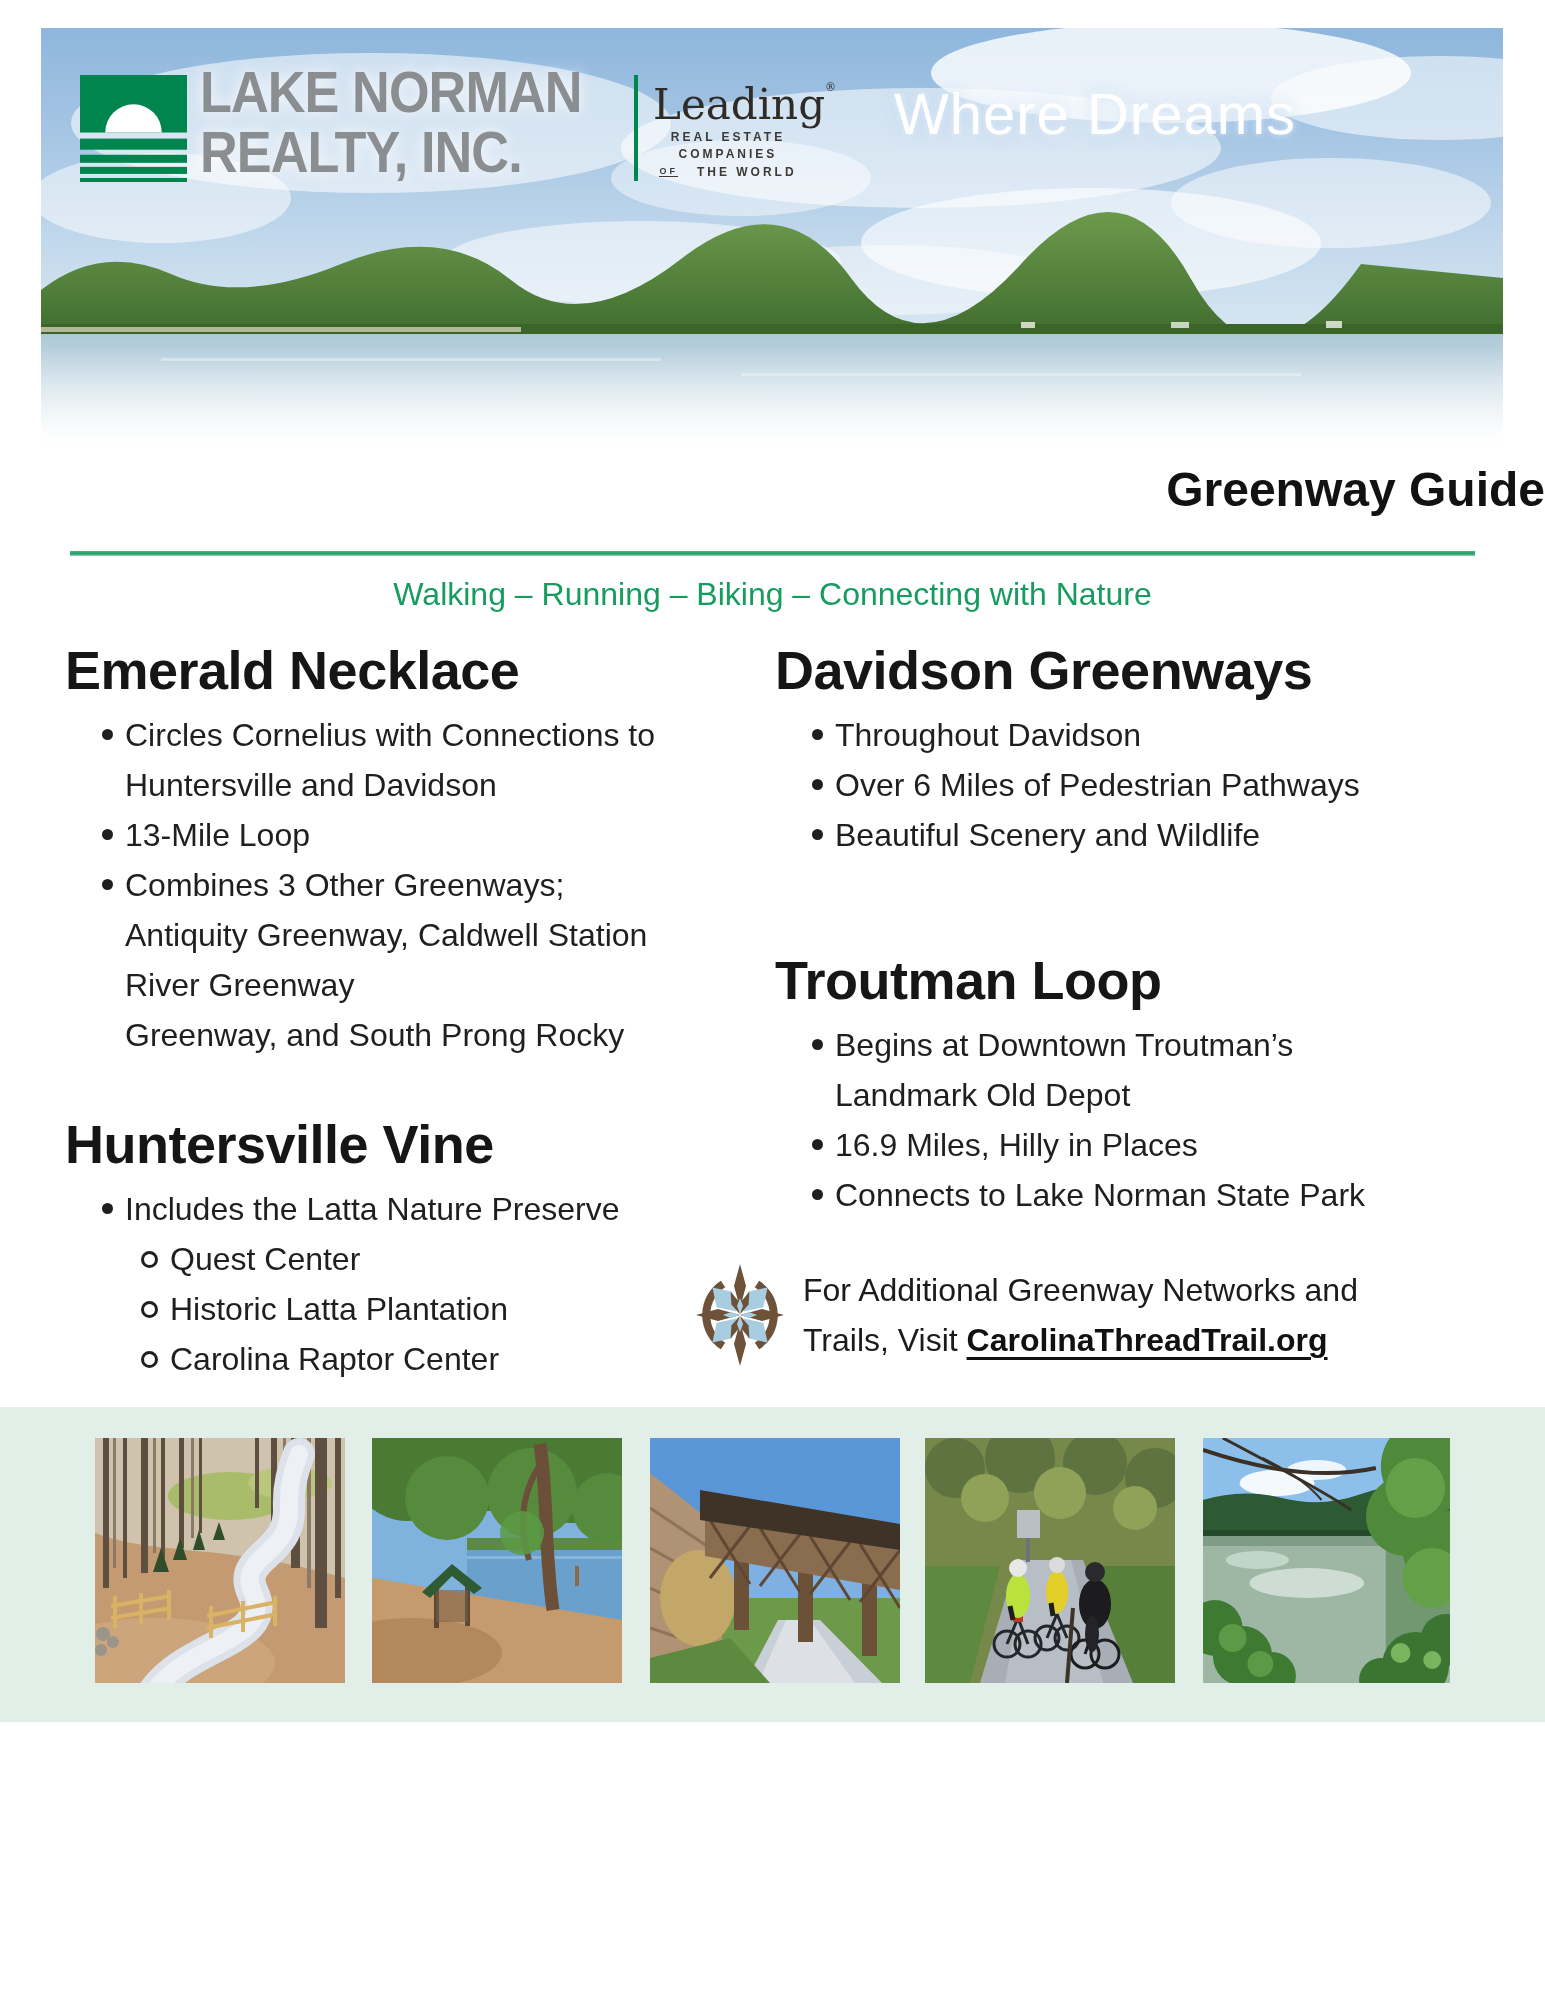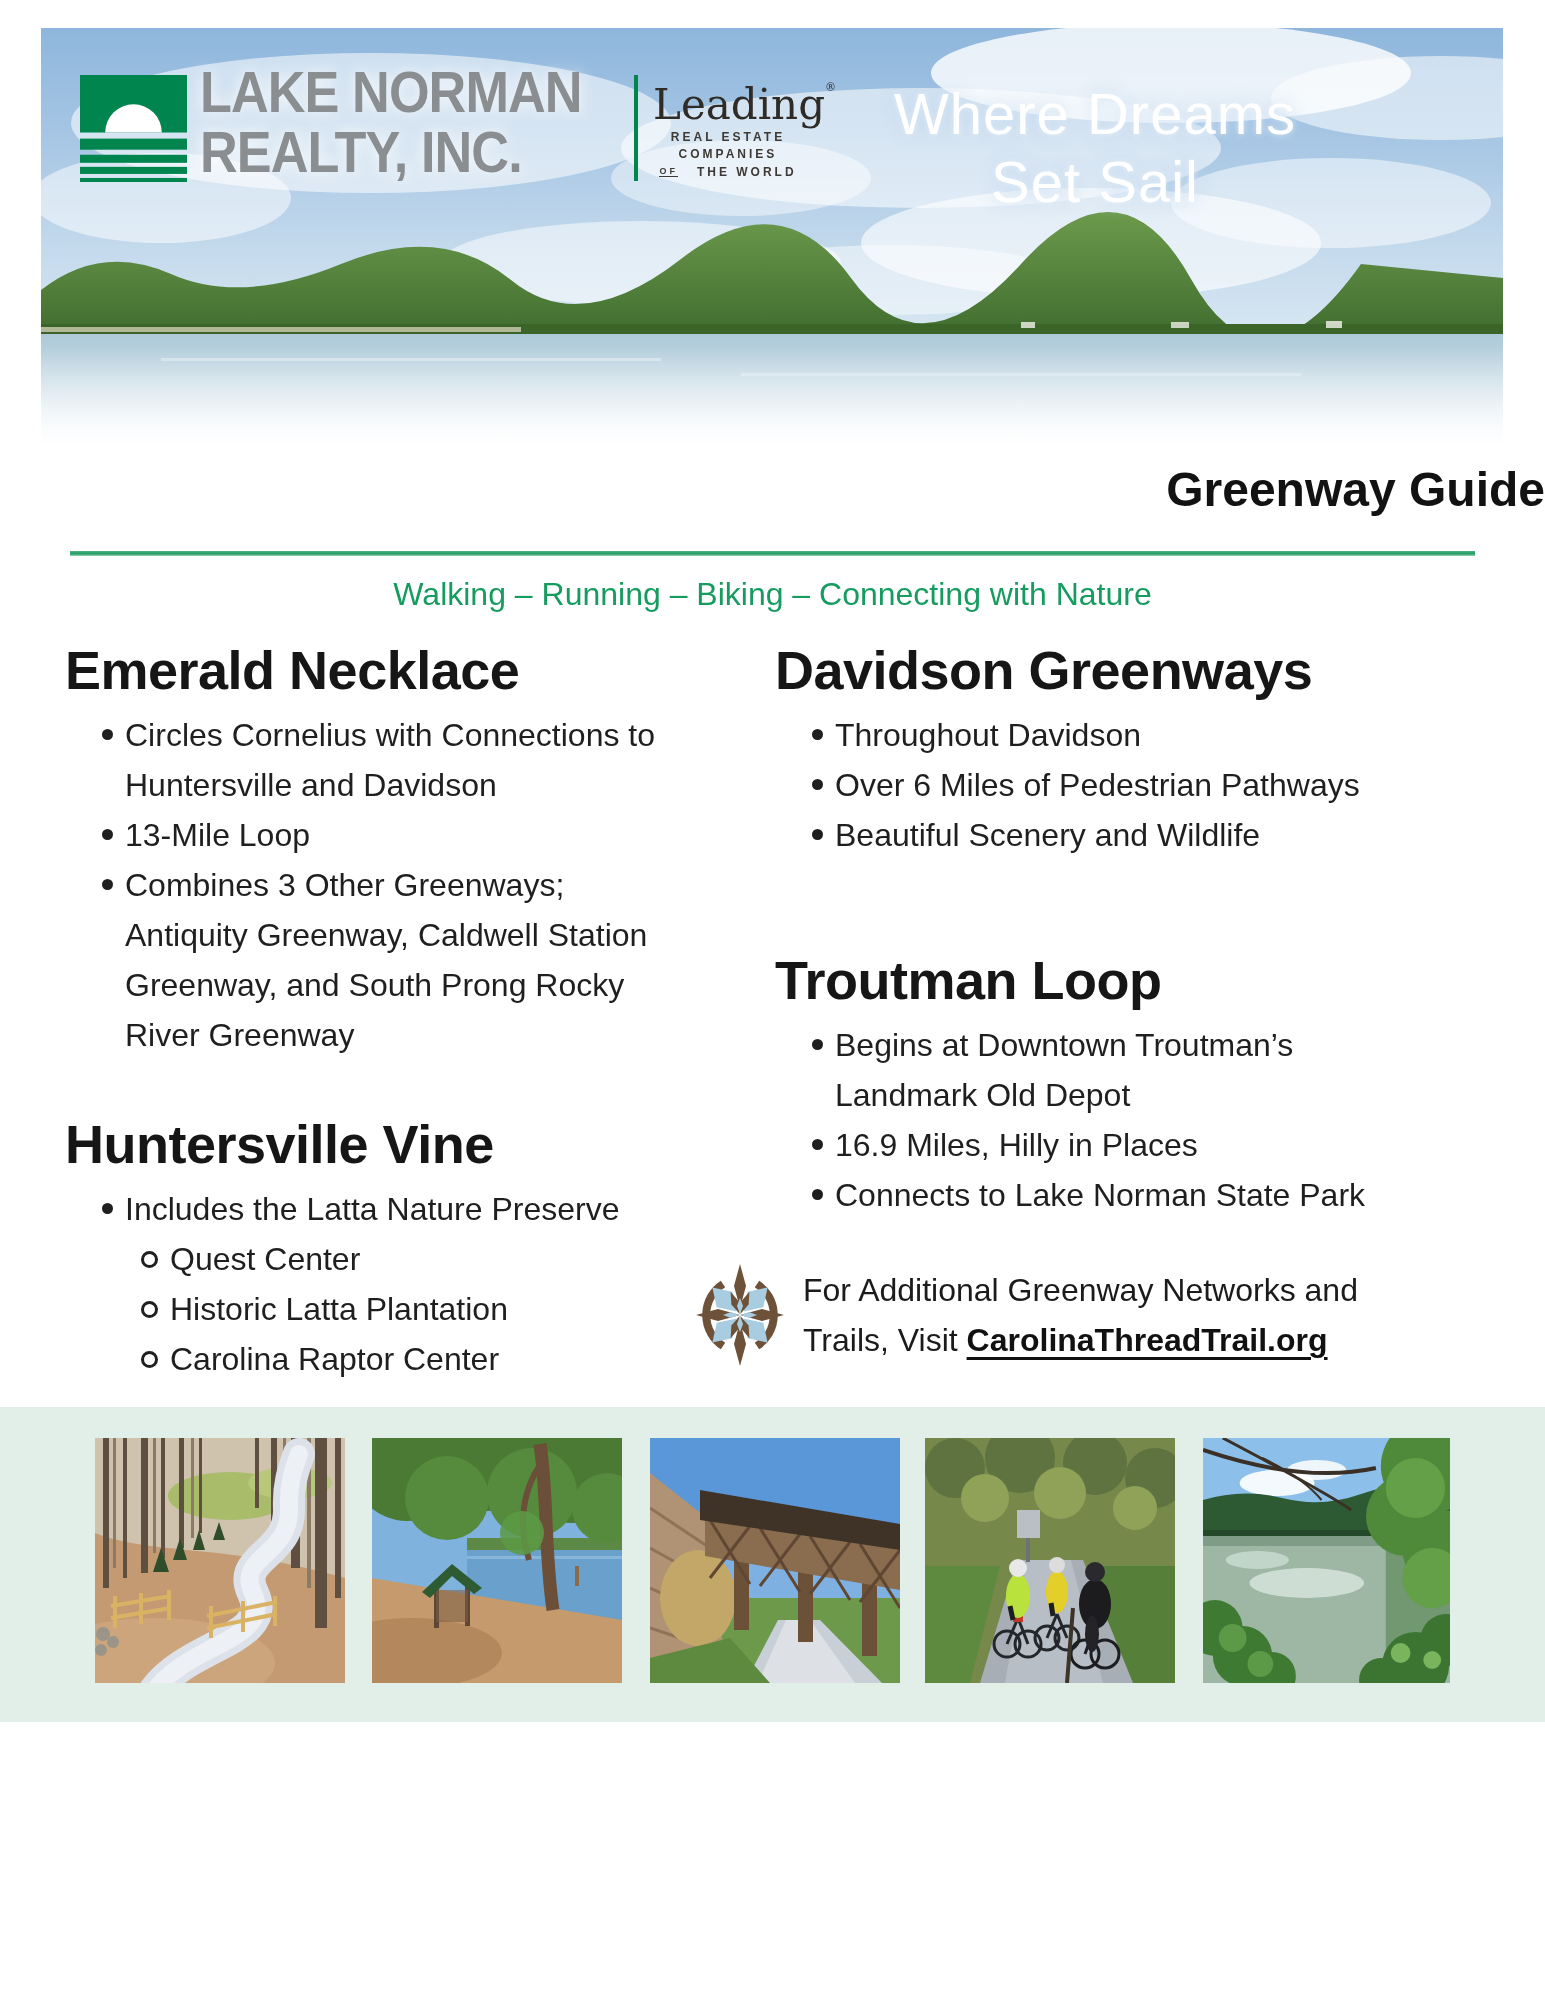--- a/index.html
+++ b/index.html
@@ -133,21 +133,20 @@
 
     <div class="leading">
       <div class="script"><span>Leading</span><sup>®</sup></div>
       <div class="cap">REAL ESTATE</div>
       <div class="cap">COMPANIES</div>
       <div class="cap"><span class="of">OF</span><span>THE WORLD</span></div>
     </div>
 
     <div class="tagline">
       <div>Where Dreams</div>
-      <div>Set Sail</div>
     </div>
   </div>
 
   <div class="doc-title">Greenway Guide</div>
   <div class="title-rule"></div>
   <div class="doc-subtitle">Walking – Running – Biking – Connecting with Nature</div>
 
   <div class="col col-left">
     <div class="section">
       <div class="section-heading">Emerald Necklace</div>
@@ -155,22 +154,22 @@
         <li class="main">
           <span class="ln">Circles Cornelius with Connections to</span>
           <span class="ln">Huntersville and Davidson</span>
         </li>
         <li class="main">
           <span class="ln">13-Mile Loop</span>
         </li>
         <li class="main">
           <span class="ln">Combines 3 Other Greenways;</span>
           <span class="ln">Antiquity Greenway, Caldwell Station</span>
+          <span class="ln">River Greenway</span>
           <span class="ln">Greenway, and South Prong Rocky</span>
-          <span class="ln">River Greenway</span>
         </li>
       </ul>
     </div>
 
     <div class="section mt-md">
       <div class="section-heading">Huntersville Vine</div>
       <ul class="blist">
         <li class="main">
           <span class="ln">Includes the Latta Nature Preserve</span>
         </li>

